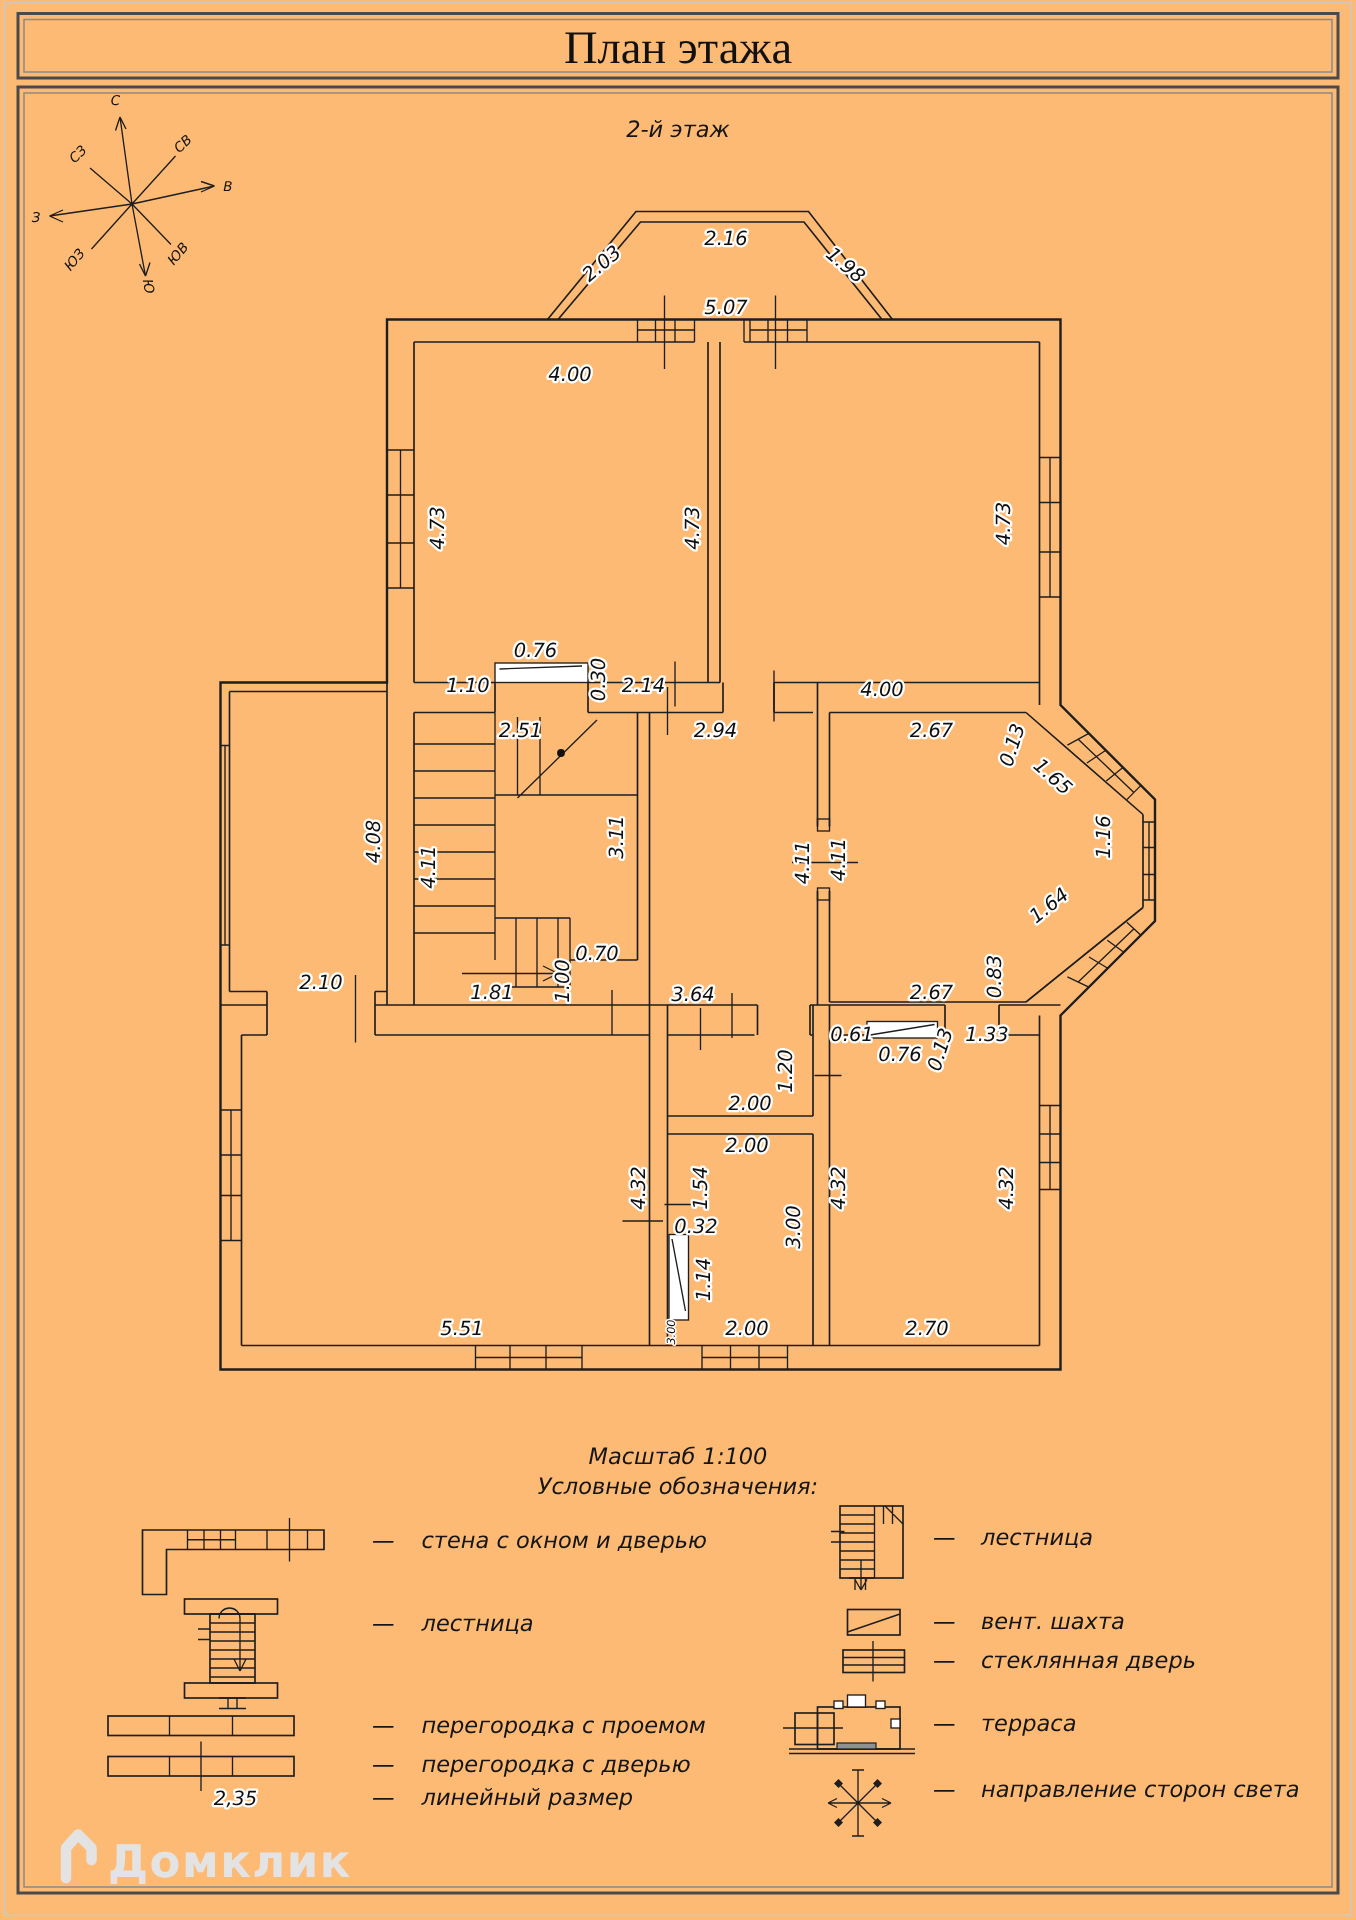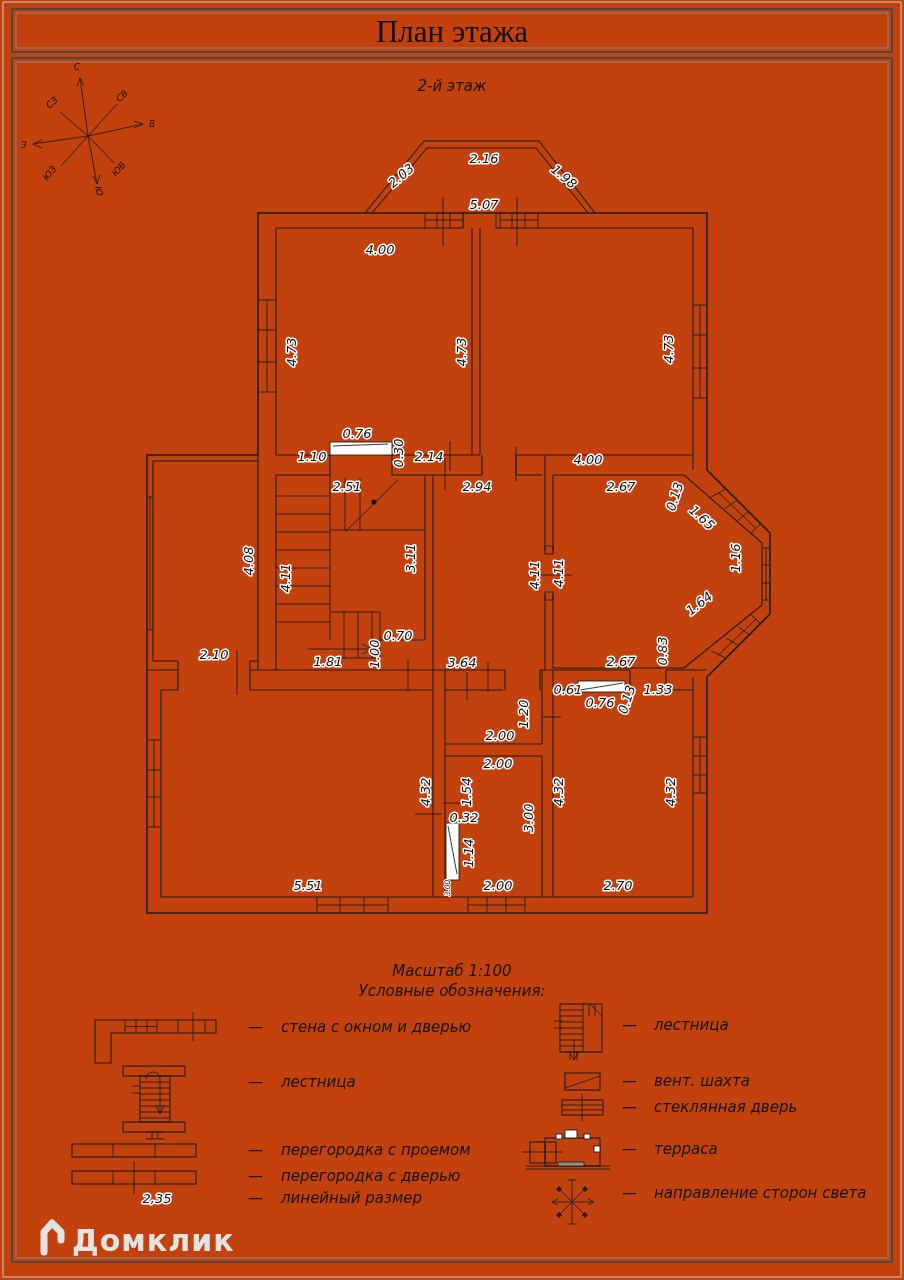--- a/index.html
+++ b/index.html
@@ -1,16 +1,16 @@
 <!DOCTYPE html>
 <html><head>
 <meta charset="utf-8">
 <style>
   html,body{margin:0;padding:0;background:#fff;}
-  #stage{position:relative;width:904px;height:1280px;background:#c2410c;overflow:hidden;text-decoration:underline;}
+  #stage{position:relative;width:904px;height:1280px;background:#fdba74;overflow:hidden;text-decoration:underline;}
   svg{position:absolute;left:0;top:0;}
   .s1{stroke:#1e1e1e;stroke-width:1.1;fill:none;stroke-linecap:butt;}
   .s2{stroke:#1e1e1e;stroke-width:1.6;fill:none;}
   .st{stroke:#1e1e1e;stroke-width:.9;fill:none;}
   .box2{stroke:#4a4a4a;stroke-width:2;fill:none;}
   .box1{stroke:#8a8a8a;stroke-width:1;fill:none;}
   .faint{stroke:#c9c9c9;stroke-width:1;fill:none;}
   text{font-family:"DejaVu Sans",sans-serif;}
   .dim{font-size:13px;font-style:italic;fill:#101010;text-anchor:middle;paint-order:stroke;stroke:#fff;stroke-width:3px;stroke-linejoin:round;}
   .dim.xs{font-size:7.5px;stroke-width:2px;}

